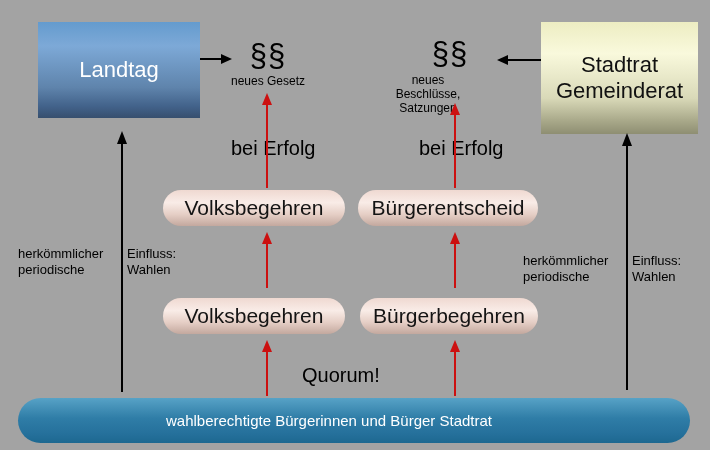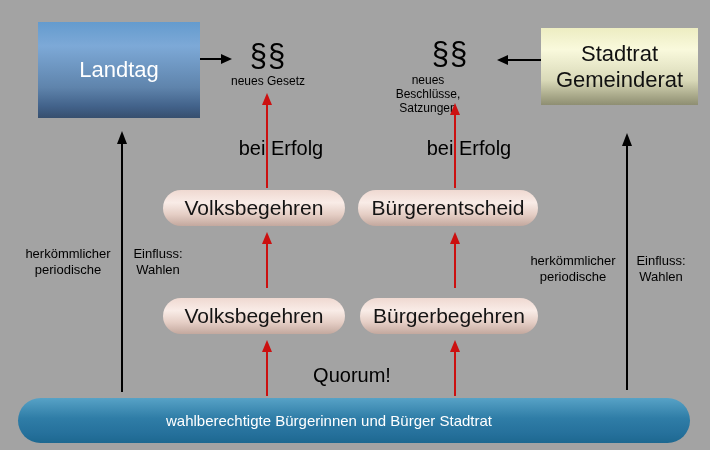--- a/index.html
+++ b/index.html
@@ -4,40 +4,40 @@
 <style>
   html,body{margin:0;padding:0;background:#fff;}
   body{font-family:"Liberation Sans","DejaVu Sans",sans-serif;}
   #stage{position:relative;width:710px;height:450px;background:#a3a3a3;overflow:hidden;}
 
   
   .inst-box{position:absolute;display:flex;flex-direction:column;align-items:center;justify-content:center;
             font-size:22px;color:#fff;text-align:center;line-height:1.18;}
   #landtag-box{left:38px;top:22px;width:162px;height:96px;
     background:linear-gradient(180deg,#649BCE 0%,#7DA9D7 25%,#5F84AC 68%,#42628A 88%,#374F6E 100%);}
-  #council-box{left:541px;top:28px;width:157px;height:77px;color:#111;
+  #council-box{left:541px;top:22px;width:157px;height:112px;color:#111;
     background:linear-gradient(180deg,#EDEDC2 0%,#F9F9DC 28%,#D9D9B8 68%,#A9A98A 88%,#8E8E72 100%);}
 
   
   .law-symbol{position:absolute;font-size:31px;line-height:32px;text-align:center;color:#000;letter-spacing:1px;}
   .law-caption{position:absolute;font-size:12px;line-height:14px;text-align:center;color:#000;}
 
   
   .pill{position:absolute;height:36px;border-radius:18px;display:flex;align-items:center;justify-content:center;
         font-size:21px;color:#141414;
         background:linear-gradient(180deg,#EFD9D1 0%,#F9ECE7 35%,#E5CEC5 68%,#C3A89E 100%);}
 
   
   #electorate-pill{position:absolute;left:18px;top:398px;width:672px;height:45px;border-radius:23px;
         display:flex;align-items:center;justify-content:center;
         background:linear-gradient(180deg,#57A2C6 0%,#2F7DA7 45%,#25709B 80%,#1D6890 100%);}
   #electorate-pill .txt{color:#fff;font-size:15px;padding-right:50px;}
 
   
-  .free-label{position:absolute;color:#000;text-align:center;}
+  .free-label{position:absolute;color:#000;text-align:left;}
   .bei-erfolg{font-size:20px;width:100px;}
   #quorum-label{font-size:20px;width:100px;}
   .side-note{font-size:13px;line-height:16px;}
 
   
   .arrow-up{position:absolute;display:flex;flex-direction:column;align-items:center;width:12px;}
   .arrow-up .head{width:0;height:0;border-left:5px solid transparent;border-right:5px solid transparent;
                   border-bottom:12px solid var(--red);}
   .arrow-up .shaft{width:2.5px;flex:1;background:var(--red);}
   .arrow-up.black .head{border-left-width:5.5px;border-right-width:5.5px;border-bottom:13px solid #000;}

